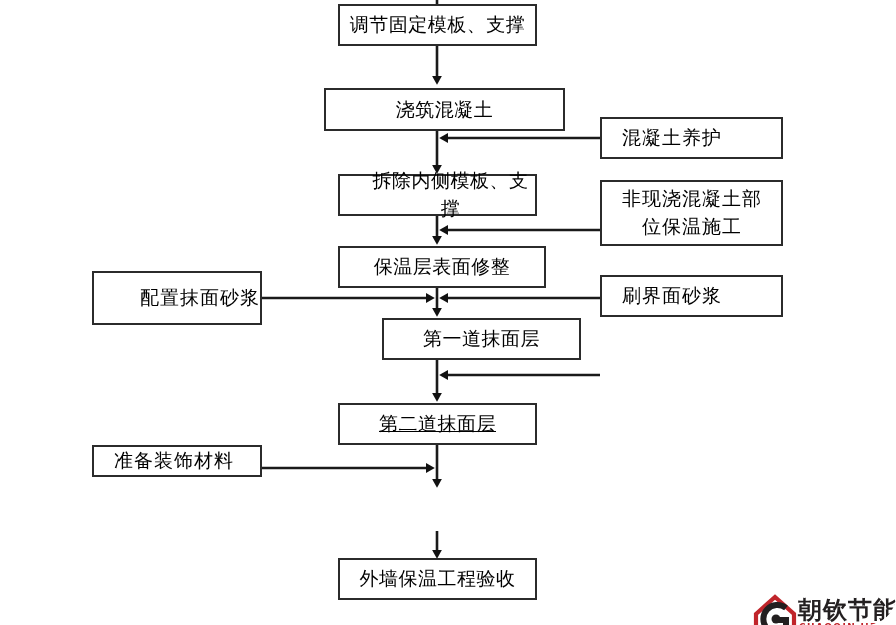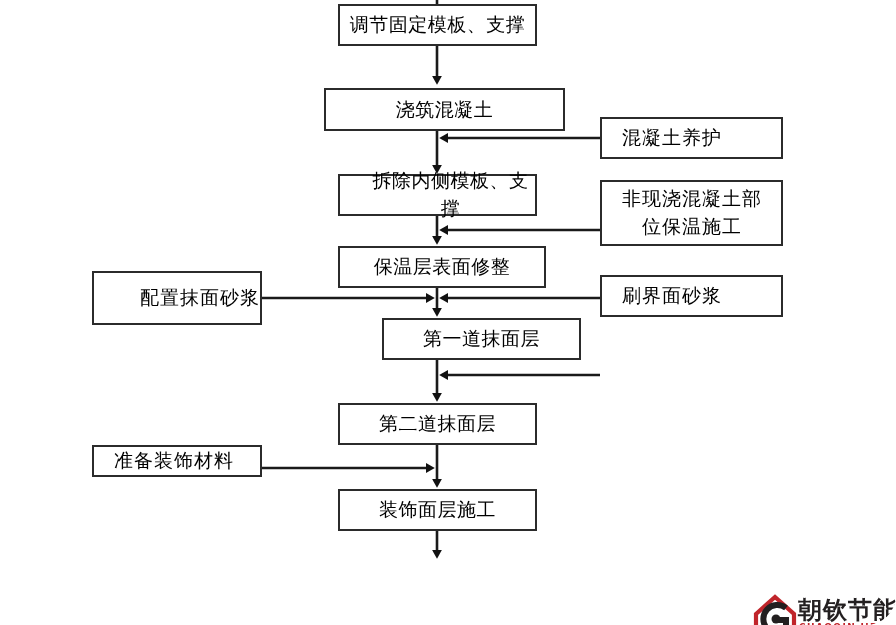--- a/index.html
+++ b/index.html
@@ -140,28 +140,28 @@
   </div>
 
   <div class="node" style="left:338px; top:246px; width:208px; height:42px;align-items:center;">
     <span class="node-label">保温层表面修整</span>
   </div>
 
   <div class="node" style="left:338px; top:318px; width:199px; height:42px;margin-left:44px;">
     <span class="node-label">第一道抹面层</span>
   </div>
 
-  <div class="node" style="left:338px; top:403px; width:199px; height:42px;">
+  <div class="node" style="left:338px; top:403px; width:199px; height:42px;text-decoration:underline;">
     <span class="node-label">第二道抹面层</span>
   </div>
 
-  <div class="node" style="left:338px; top:489px; width:199px; height:42px;">
-    <span class="node-label">装饰面层施工</span>
+
+  <div class="node" style="left:338px; top:558px; width:199px; height:42px;">
+    <span class="node-label">外墙保温工程验收</span>
   </div>
-
 
   <div class="node side left-align" style="left:600px; top:117px; width:183px; height:42px;">
     <span class="node-label">混凝土养护</span>
   </div>
 
   <div class="node side left-align" style="left:600px; top:180px; width:183px; height:66px;text-align:center;">
     <span class="node-label">非现浇混凝土部
 位保温施工</span>
   </div>
 

